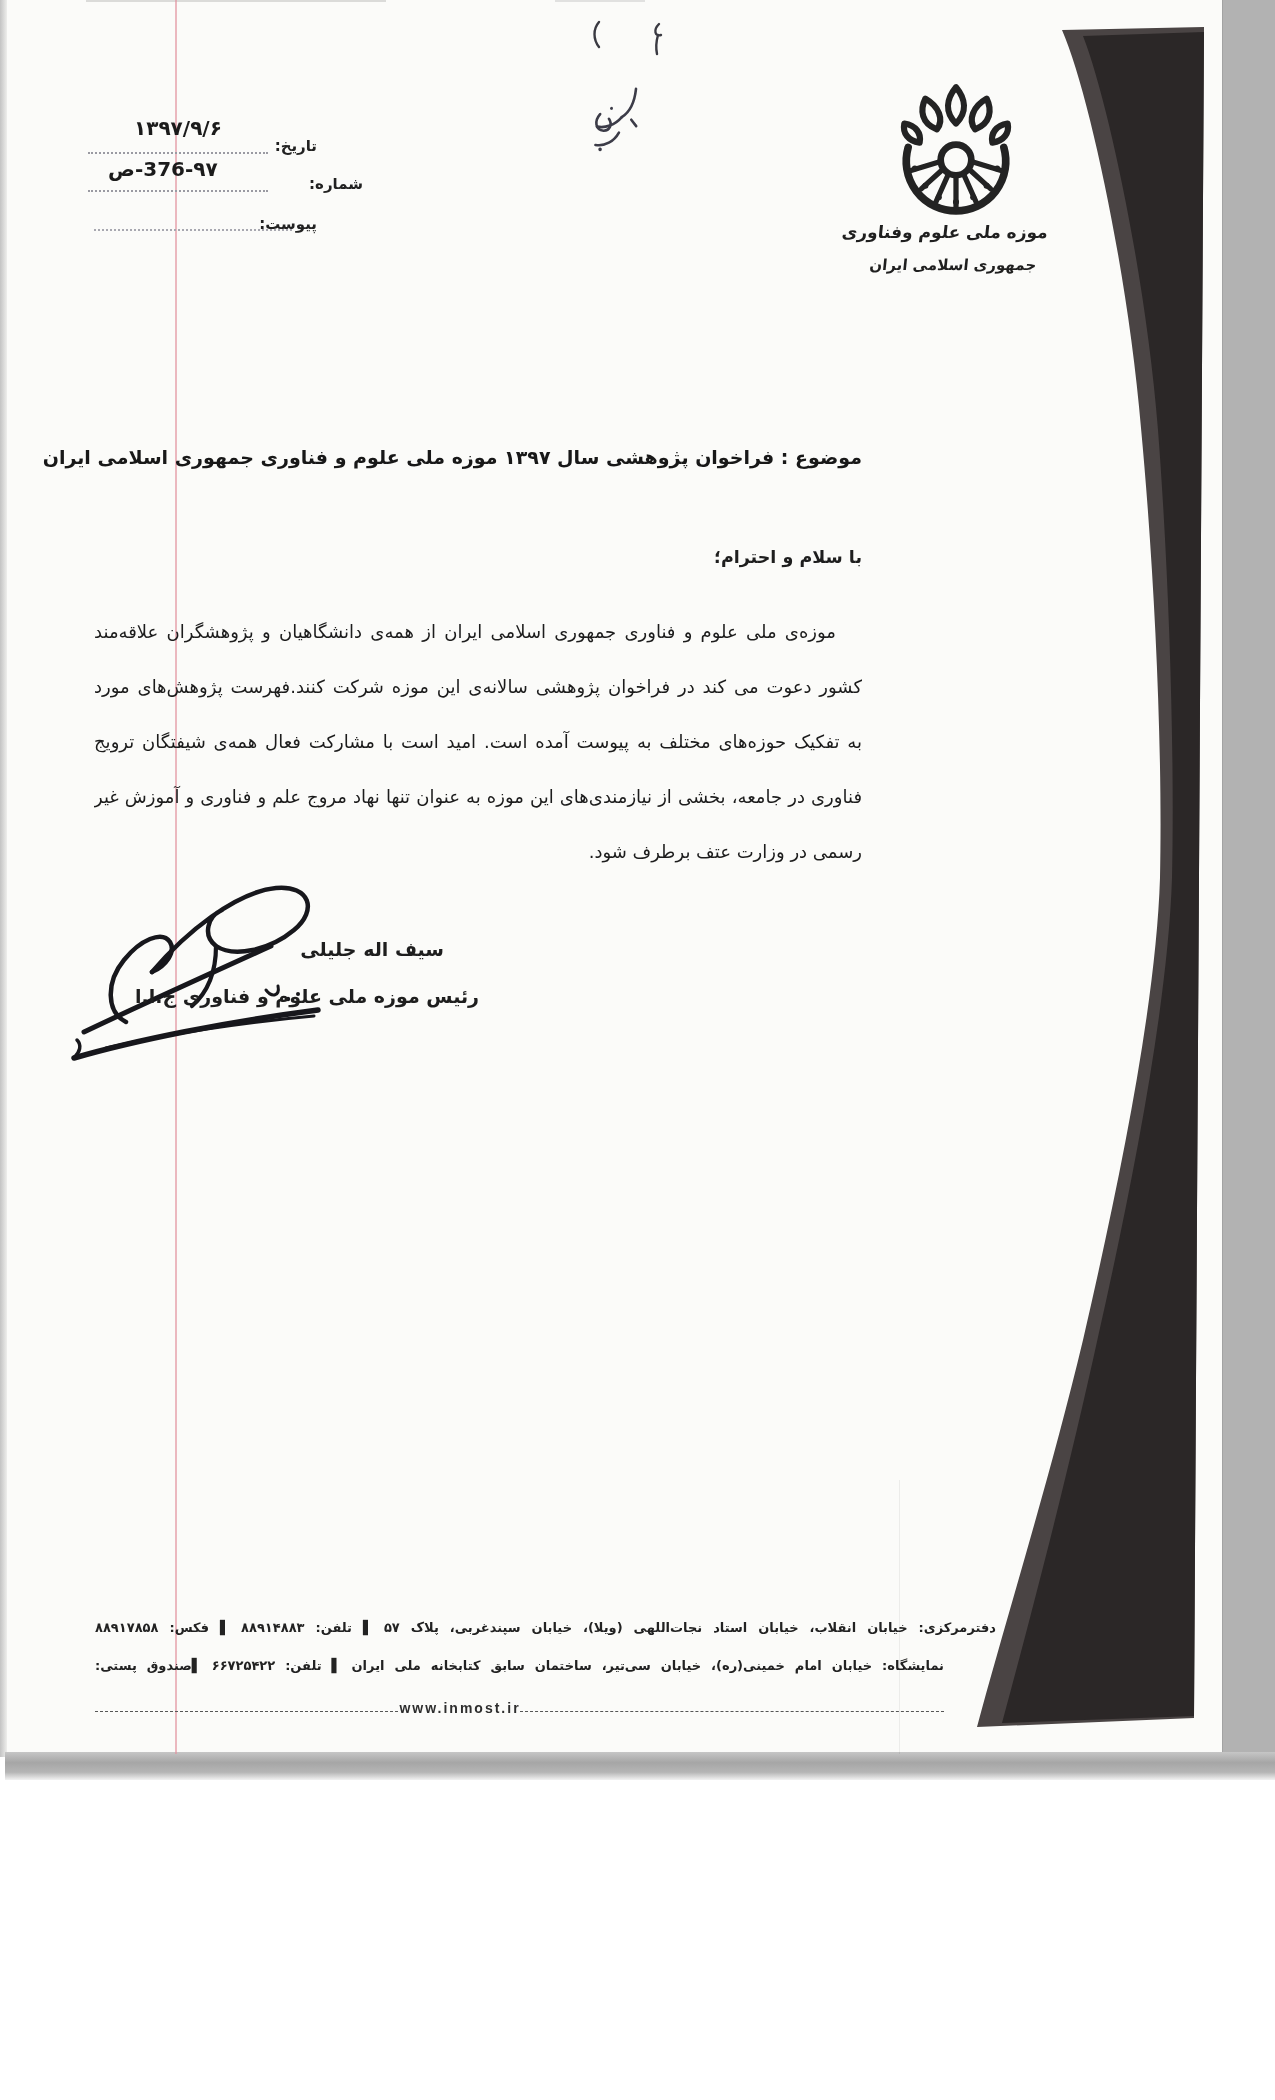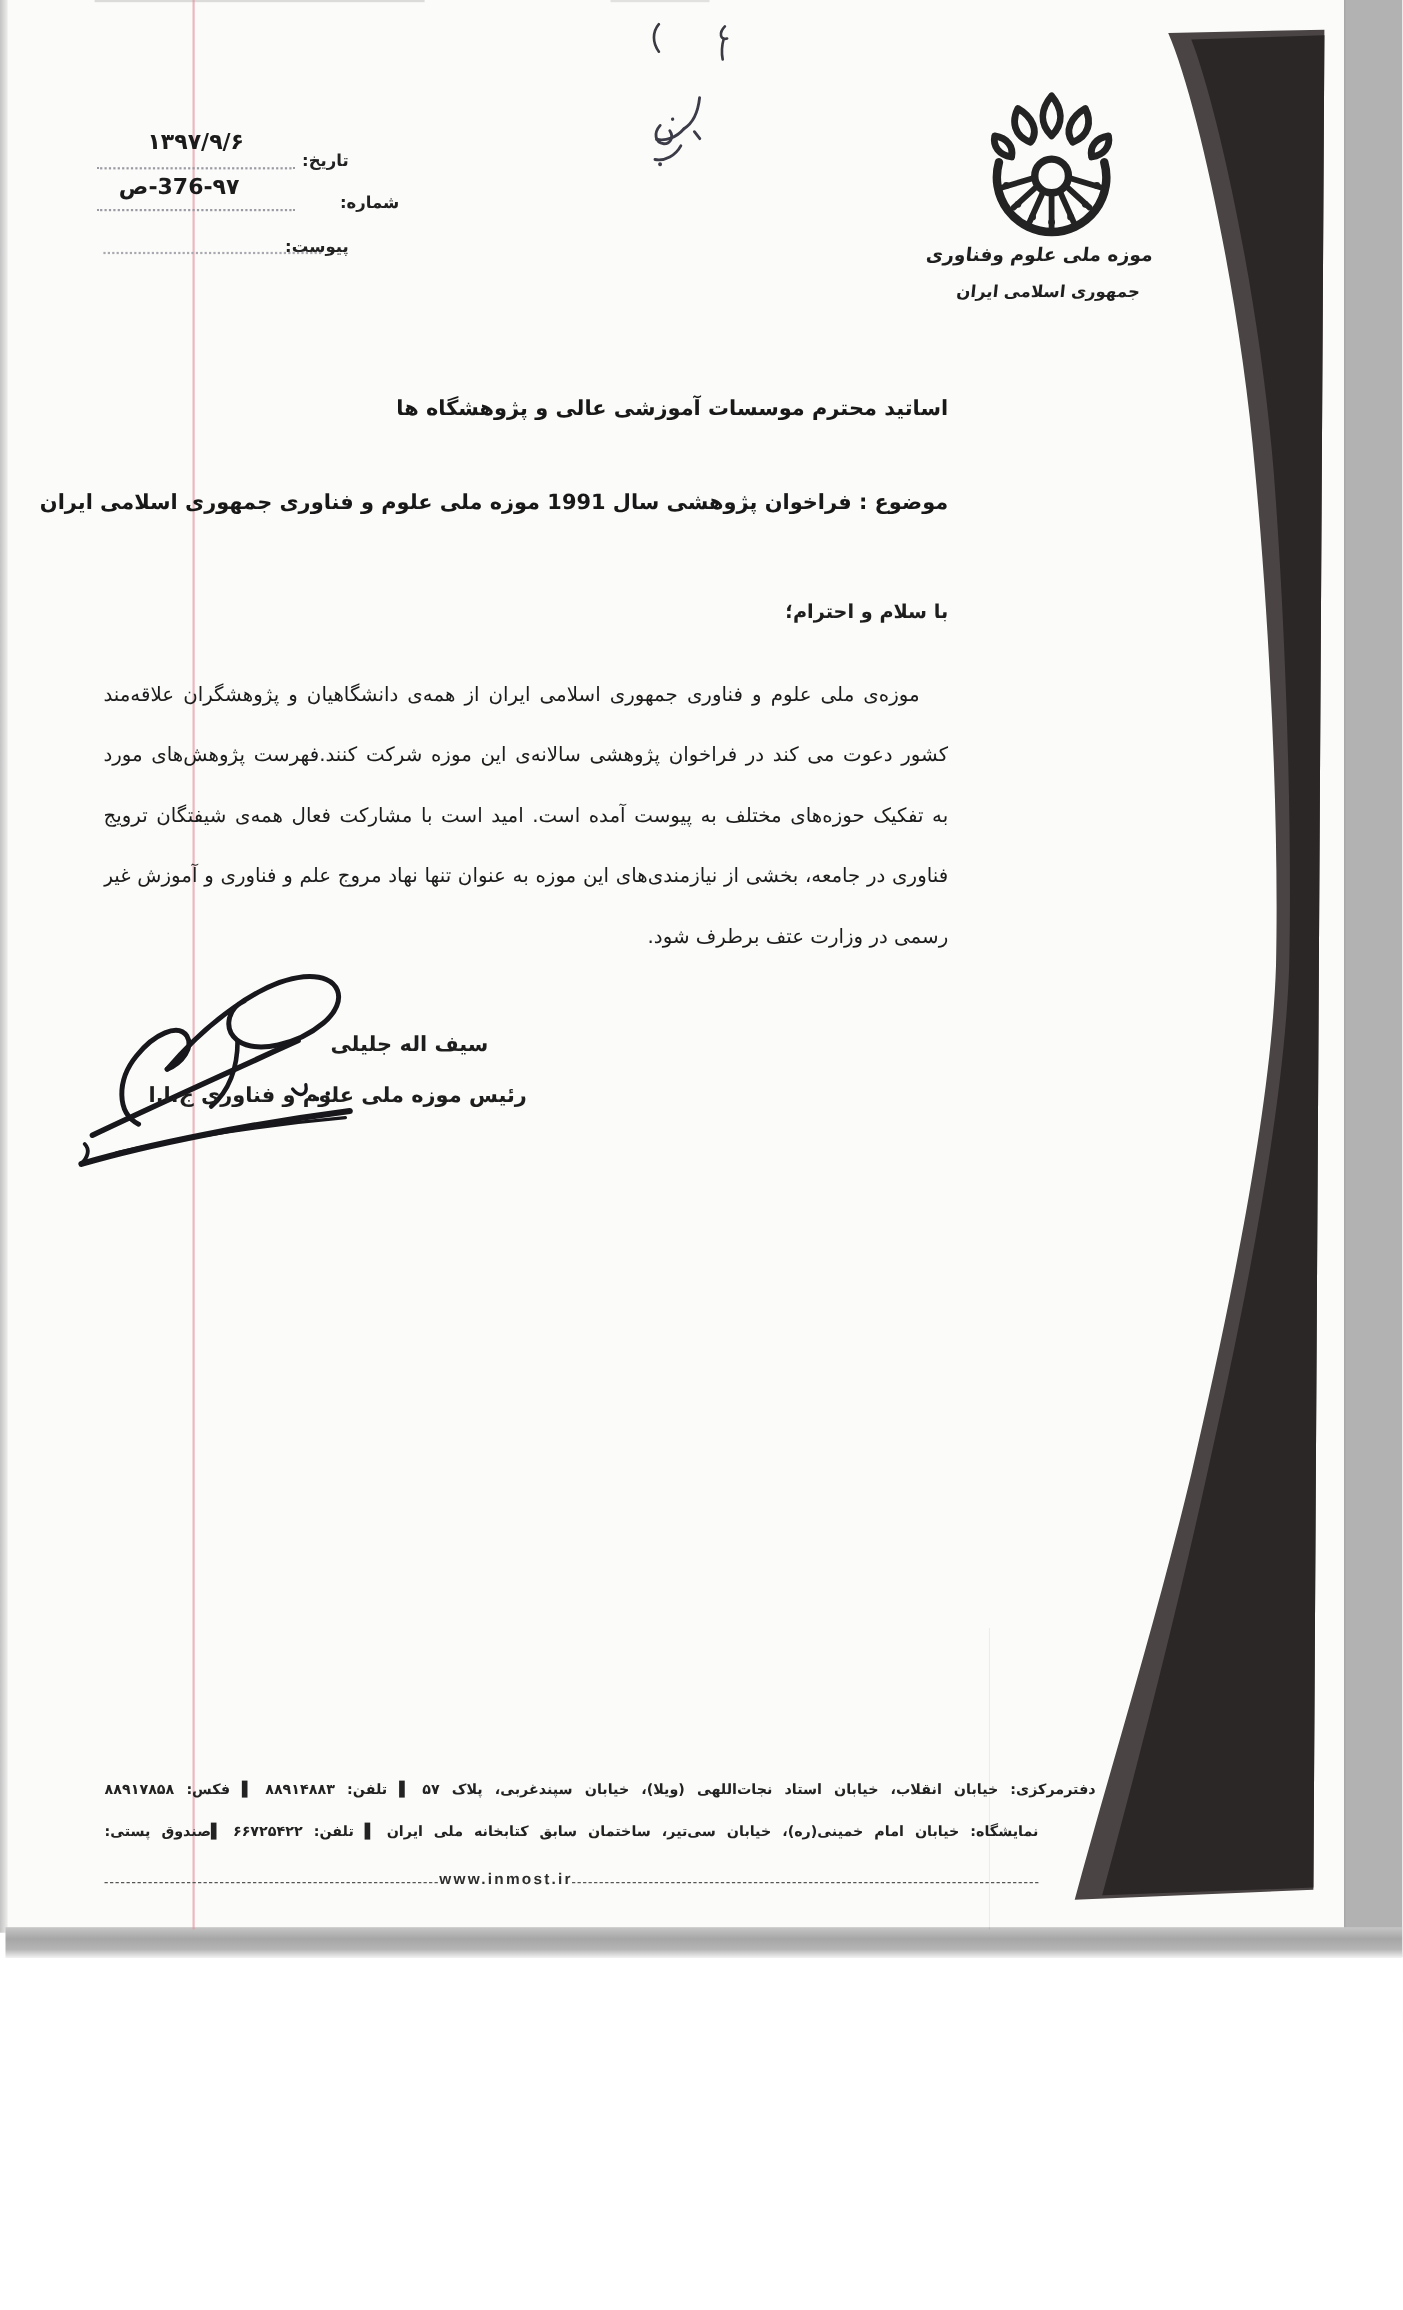--- a/index.html
+++ b/index.html
@@ -126,22 +126,21 @@
       <circle cx="70" cy="130" r="3.2"></circle>
         <circle cx="52" cy="125" r="3.2"></circle>
       <circle cx="38" cy="113" r="3.2"></circle>
         <circle cx="27" cy="95" r="3.2"></circle>
       <circle cx="113" cy="95" r="3.2"></circle>
     </g>
   </svg>
   <div class="abs fa logo-cap" style="left:858px;top:222px;width:190px;font-size:17px;">موزه ملی علوم وفناوری</div>
   <div class="abs fa logo-cap" style="left:862px;top:256px;width:182px;font-size:15px;">جمهوری اسلامی ایران</div>
 
-  <div class="abs fa head" style="right:413px;top:360px;">اساتید محترم موسسات آموزشی عالی و پژوهشگاه ها</div>
-  <div class="abs fa head" style="right:413px;top:446px;">موضوع : فراخوان پژوهشی سال 1991 موزه ملی علوم و فناوری جمهوری اسلامی ایران</div>
+  <div class="abs fa head" style="right:413px;top:446px;">موضوع : فراخوان پژوهشی سال ۱۳۹۷ موزه ملی علوم و فناوری جمهوری اسلامی ایران</div>
   <div class="abs fa" style="right:413px;top:547px;font-size:17.5px;font-weight:600;">با سلام و احترام؛</div>
 
   <div class="abs body-wrap" style="right:413px;top:604px;">
     <div class="body-line first">موزه‌ی ملی علوم و فناوری جمهوری اسلامی ایران از همه‌ی دانشگاهیان و پژوهشگران علاقه‌مند سراسر</div>
     <div class="body-line">کشور دعوت می کند در فراخوان پژوهشی سالانه‌ی این موزه شرکت کنند.فهرست پژوهش‌های مورد نیاز موزه</div>
     <div class="body-line">به تفکیک حوزه‌های مختلف به پیوست آمده است. امید است با مشارکت فعال همه‌ی شیفتگان ترویج علم و</div>
     <div class="body-line">فناوری در جامعه، بخشی از نیازمندی‌های این موزه به عنوان تنها نهاد مروج علم و فناوری و آموزش غیر</div>
     <div class="body-line last">رسمی در وزارت عتف برطرف شود.</div>
   </div>
 

